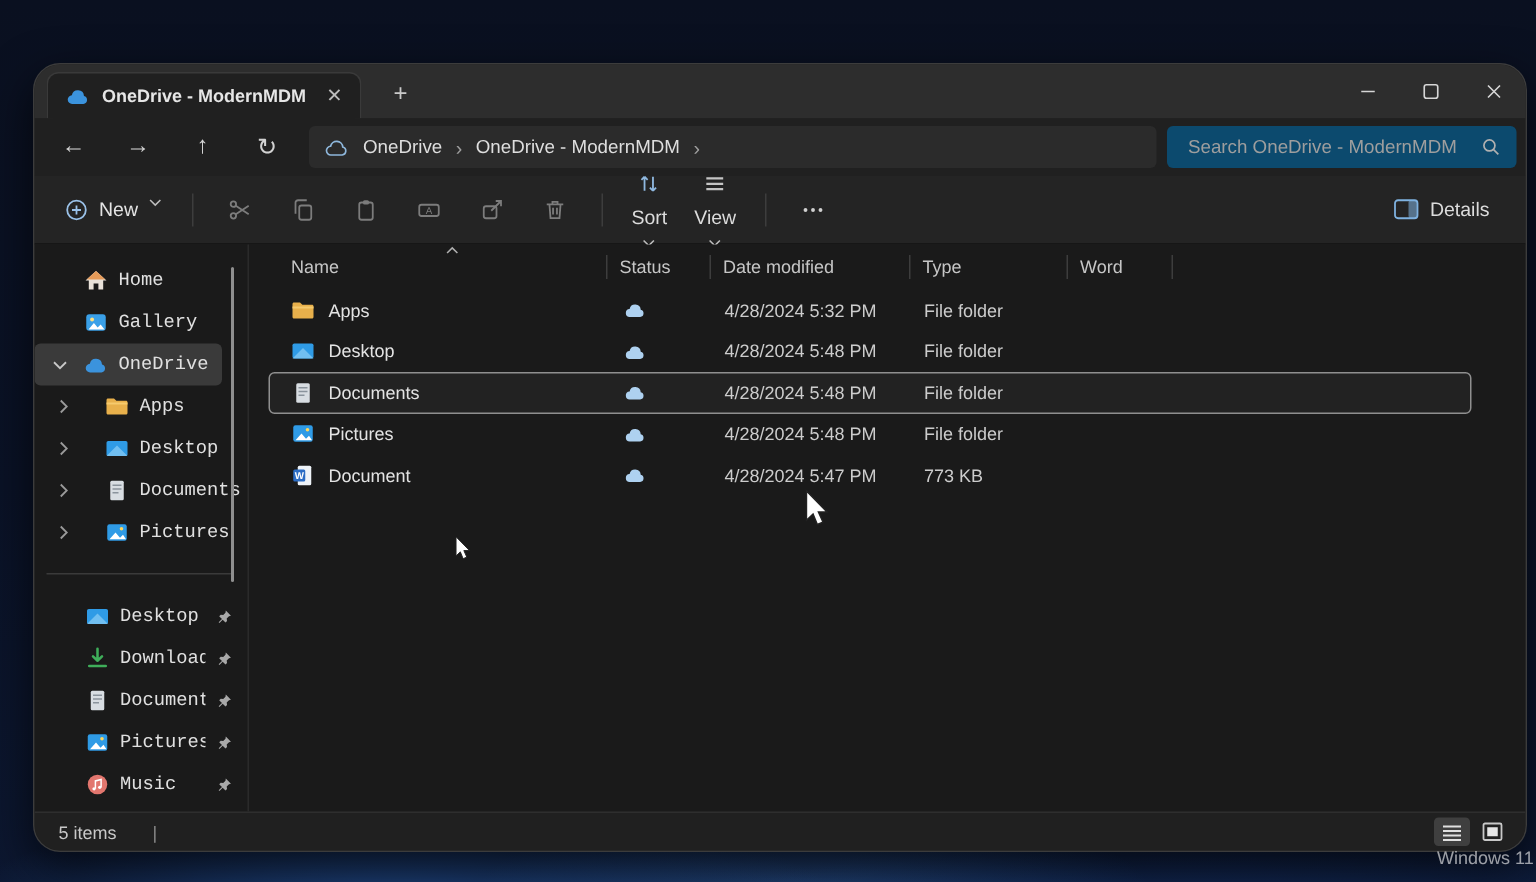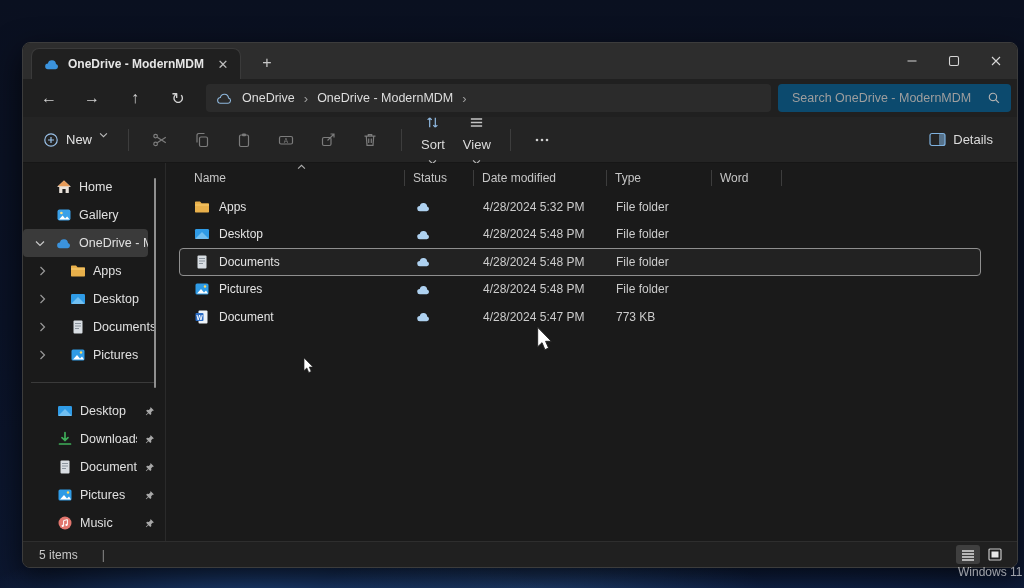--- a/index.html
+++ b/index.html
@@ -9,21 +9,21 @@
     background:linear-gradient(180deg,#0a1020 0%,#0a1226 55%,#0c1730 100%); }
   .desktop::after { content:""; position:absolute; inset:0; pointer-events:none;
     background:
       radial-gradient(ellipse 420px 100px at 26% 103%, rgba(47,110,200,.55), transparent 70%),
       radial-gradient(ellipse 520px 120px at 78% 108%, rgba(30,80,170,.5), transparent 70%),
       radial-gradient(ellipse 320px 80px at 53% 101%, rgba(70,140,230,.35), transparent 70%); }
   .watermark { position:absolute; left:958px; top:565px; color:rgba(255,255,255,.6);
     font-size:12px; white-space:nowrap; z-index:3; }
 
   .window { position:absolute; left:22px; top:42px; width:996px; height:526px;
-    background:#1b1b1b; border-radius:8px; overflow:hidden; z-index:2;
+    background:#1b1b1b; border-radius:18px; overflow:hidden; z-index:2;
     box-shadow:0 10px 30px rgba(0,0,0,.65); border:1px solid #3c3c3c; }
 
   
   .tabbar { position:absolute; left:0; top:0; right:0; height:36px; background:#2d2d2d; }
   .tab { position:absolute; left:8px; top:5px; width:210px; height:31px;
     background:#202020; border:1px solid #3a3a3a; border-bottom:none;
     border-radius:8px 8px 0 0; display:flex; align-items:center; padding:0 8px 0 12px;
     color:#e6e6e6; font-size:12px; font-weight:bold; gap:8px; }
   .tab .tab-label { flex:1; white-space:nowrap; overflow:hidden; }
   .tab-close { color:#bdbdbd; font-size:13px; font-weight:normal; width:18px; height:18px;
@@ -60,21 +60,21 @@
     padding:6px 9px; border-radius:4px;flex-direction:column; }
   .tb-right { margin-left:auto; display:flex; align-items:center; gap:7px; color:#dcdcdc;
     font-size:13px; padding:6px 10px; margin-right:14px; border-radius:4px; }
   .chev { display:inline-flex; }
 
   
   .bodyarea { position:absolute; left:0; top:120px; right:0; bottom:26px; background:#1a1a1a; }
   .sidebar { position:absolute; left:0; top:0; bottom:0; width:143px; border-right:1px solid #2a2a2a;
     padding-top:10px; }
   .sb-item { display:flex; align-items:center; height:28px; padding-left:12px; gap:7px;
-    color:#e0e0e0; font-size:12.5px; white-space:nowrap; overflow:hidden; }
+    color:#e0e0e0; font-size:12.5px; white-space:nowrap; overflow:hidden;font-family:Liberation Mono, monospace; }
   .sb-item .chevslot { width:14px; flex:none; display:flex; align-items:center; }
   .sb-item.child { padding-left:16px; }
   .sb-item.child .chevslot { width:24px; }
   .sb-item.pinned { padding-left:34px; }
   .sb-item.selected { background:#3a3a3a; border-radius:4px; margin-right:17px; }
   .sb-label { flex:1; overflow:hidden; }
   .pin { flex:none; margin-right:10px; }
   .sb-divider { height:1px; background:#3a3a3a; margin:13px 10px 14px 8px; }
   .scrollthumb { position:absolute; left:131px; top:15px; width:2px; height:210px;
     background:#8f8f8f; border-radius:2px; }

